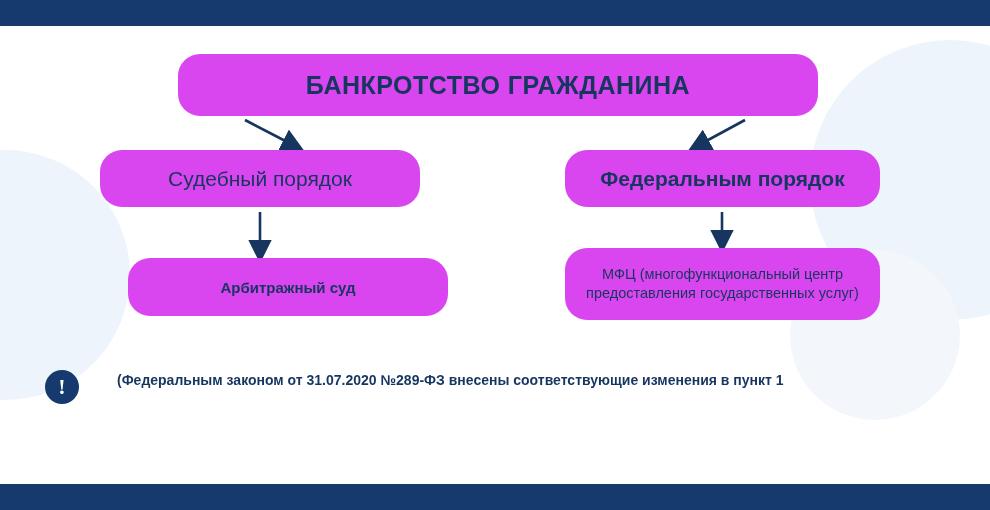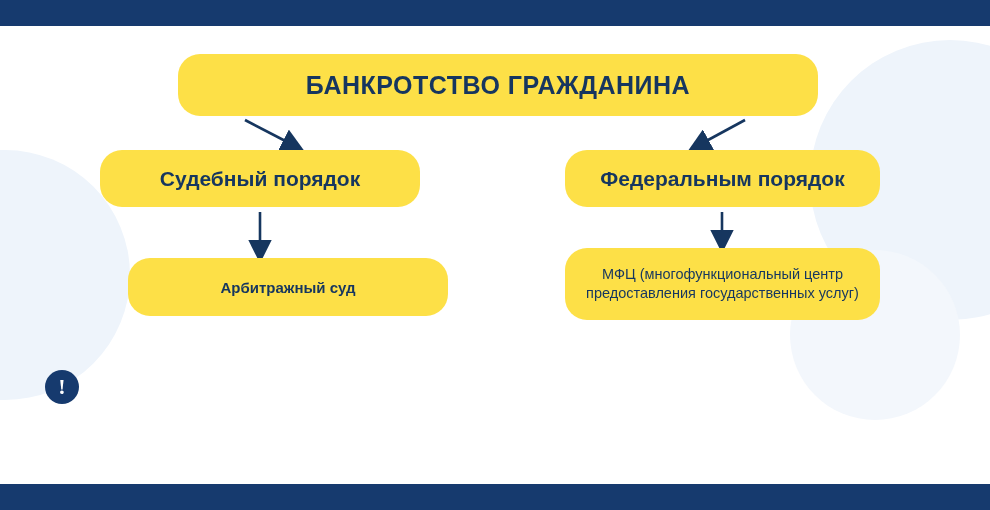--- a/index.html
+++ b/index.html
@@ -66,21 +66,21 @@
 
   .content {
     position: relative;
     z-index: 2;
     width: 990px;
     height: 510px;
   }
 
   .node {
     position: absolute;
-    background: #fde047;
+    background: #d946ef;
     border-radius: 22px;
     color: #16365f;
     display: flex;
     align-items: center;
     justify-content: center;
     text-align: center;
     box-sizing: border-box;
   }
   .node-root {
     left: 178px;
@@ -90,21 +90,21 @@
     font-size: 25px;
     font-weight: bold;
     letter-spacing: 0.5px;
   }
   .node-l1 {
     left: 100px;
     top: 150px;
     width: 320px;
     height: 57px;
     font-size: 21px;
-    font-weight: bold;
+    font-weight: normal;
   }
   .node-l2 {
     left: 565px;
     top: 150px;
     width: 315px;
     height: 57px;
     font-size: 21px;
     font-weight: bold;
   }
   .node-leaf-left {
@@ -215,17 +215,18 @@
 
     <div class="node node-l2">Федеральным порядок</div>
 
     <div class="node node-leaf-left">Арбитражный суд</div>
 
     <div class="node node-leaf-right">МФЦ (многофункциональный центр предоставления государственных услуг)</div>
 
     <div class="note">
       <div class="note-icon">!</div>
       <div class="note-text">
+        <div class="note-line-sub">(Федеральным законом от 31.07.2020 №289-ФЗ внесены соответствующие изменения в пункт 1</div>
       </div>
     </div>
 
   </div>
 </div>
 
 </body></html>

